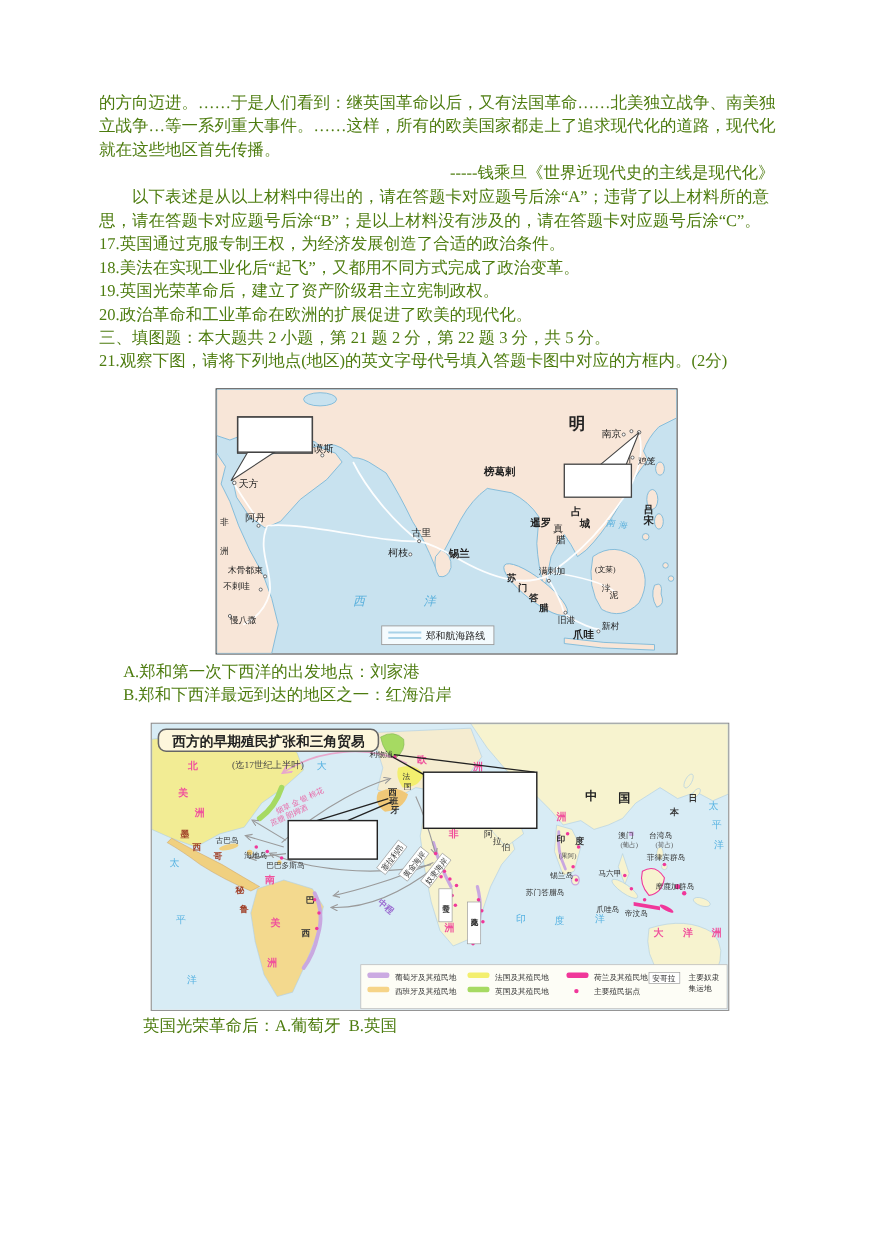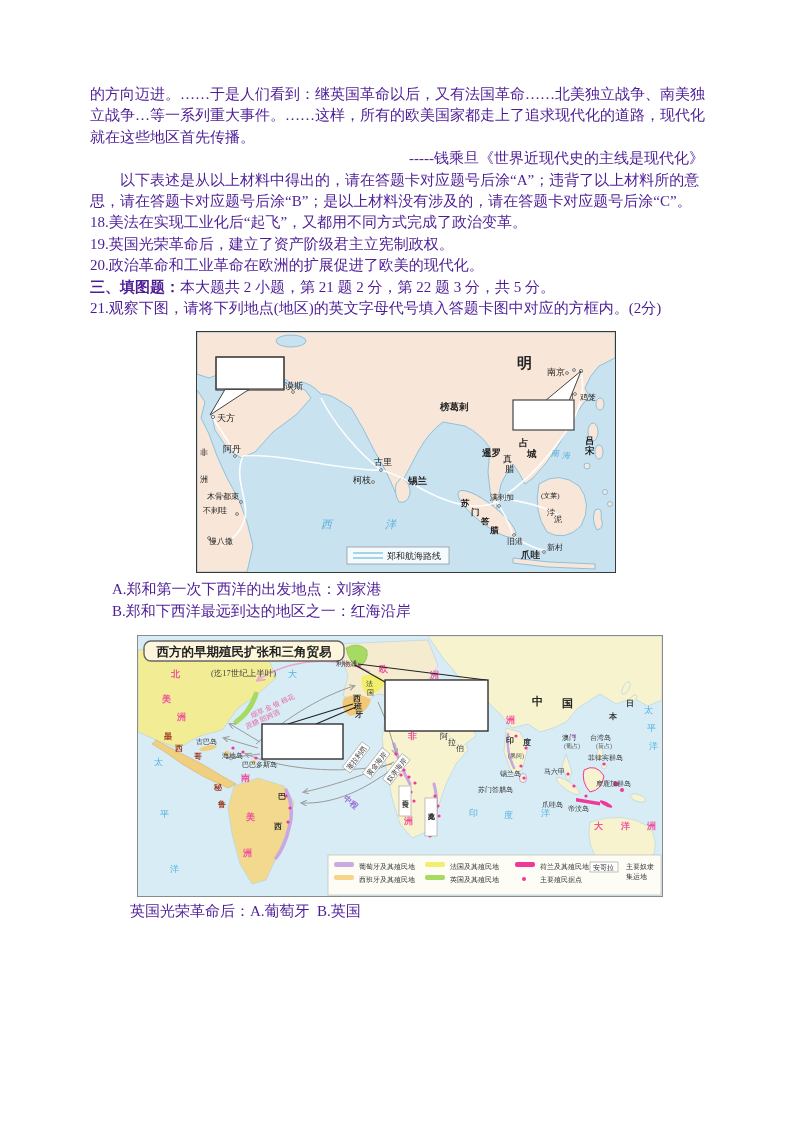--- a/index.html
+++ b/index.html
@@ -1,24 +1,24 @@
 <!DOCTYPE html>
 <html><head>
 <meta charset="utf-8">
 <style>
   html,body { margin:0; padding:0; background:#e8e8e8; }
   .page { width:794px; height:1123px; background:#ffffff; position:relative; margin:0 auto;
-          font-family:"Liberation Serif","DejaVu Serif",serif; color:#4c1d95; overflow:hidden; }
+          font-family:"Liberation Serif","DejaVu Serif",serif; color:#4d7c0f; overflow:hidden; }
   .content { position:absolute; left:90px; top:84px; width:620px; font-size:15px; line-height:21.4px; }
   p { margin:0; white-space:pre-wrap; }
   .attribution { text-align:right; padding-right:6px; }
   .indent { text-indent:2em;font-family:Liberation Serif, serif; }
   .ans { margin-left:22px; }
   .final { margin-left:40px; }
-  .bold { font-weight:bold; }
+  .bold { font-weight:normal; }
   .map1wrap { margin:12px 0 6px 106px; width:420px; }
   .map2wrap { margin:13px 0 4px 47px; width:454px; }
   .map1wrap svg { display:block; border:1px solid #3a3a3a; }
   .map2wrap svg { display:block; border:1px solid #8a8a8a; }
   svg text { font-family:"Liberation Serif","DejaVu Serif",serif; fill:#222; }
   .sea1 { fill:#c8e2ef; }
   .land1 { fill:#f8e6d8; stroke:#7ab7d8; stroke-width:0.8; }
   .route { fill:none; stroke:#ffffff; stroke-width:1.6; opacity:0.95; }
   .dot { fill:#ffffff; stroke:#555; stroke-width:0.8; }
   .lbl { font-size:9px; }
@@ -38,20 +38,21 @@
 </head>
 <body>
 
 <div class="page">
   <div class="content">
 
     <p>的方向迈进。……于是人们看到：继英国革命以后，又有法国革命……北美独立战争、南美独立战争…等一系列重大事件。……这样，所有的欧美国家都走上了追求现代化的道路，现代化就在这些地区首先传播。</p>
     <p class="attribution">-----钱乘旦《世界近现代史的主线是现代化》</p>
     <p class="indent">以下表述是从以上材料中得出的，请在答题卡对应题号后涂“A”；违背了以上材料所的意思，请在答题卡对应题号后涂“B”；是以上材料没有涉及的，请在答题卡对应题号后涂“C”。</p>
 
+    <p>17.英国通过克服专制王权，为经济发展创造了合适的政治条件。</p>
     <p>18.美法在实现工业化后“起飞”，又都用不同方式完成了政治变革。</p>
     <p>19.英国光荣革命后，建立了资产阶级君主立宪制政权。</p>
     <p>20.政治革命和工业革命在欧洲的扩展促进了欧美的现代化。</p>
 
     <p><span class="bold">三、填图题：</span><span>本大题共 2 小题，第 21 题 2 分，第 22 题 3 分，共 5 分。</span></p>
 
     <p>21.观察下图，请将下列地点(地区)的英文字母代号填入答题卡图中对应的方框内。(2分)</p>
 
     <div class="map1wrap">
       <svg width="418" height="240" viewBox="0 0 418 240">

